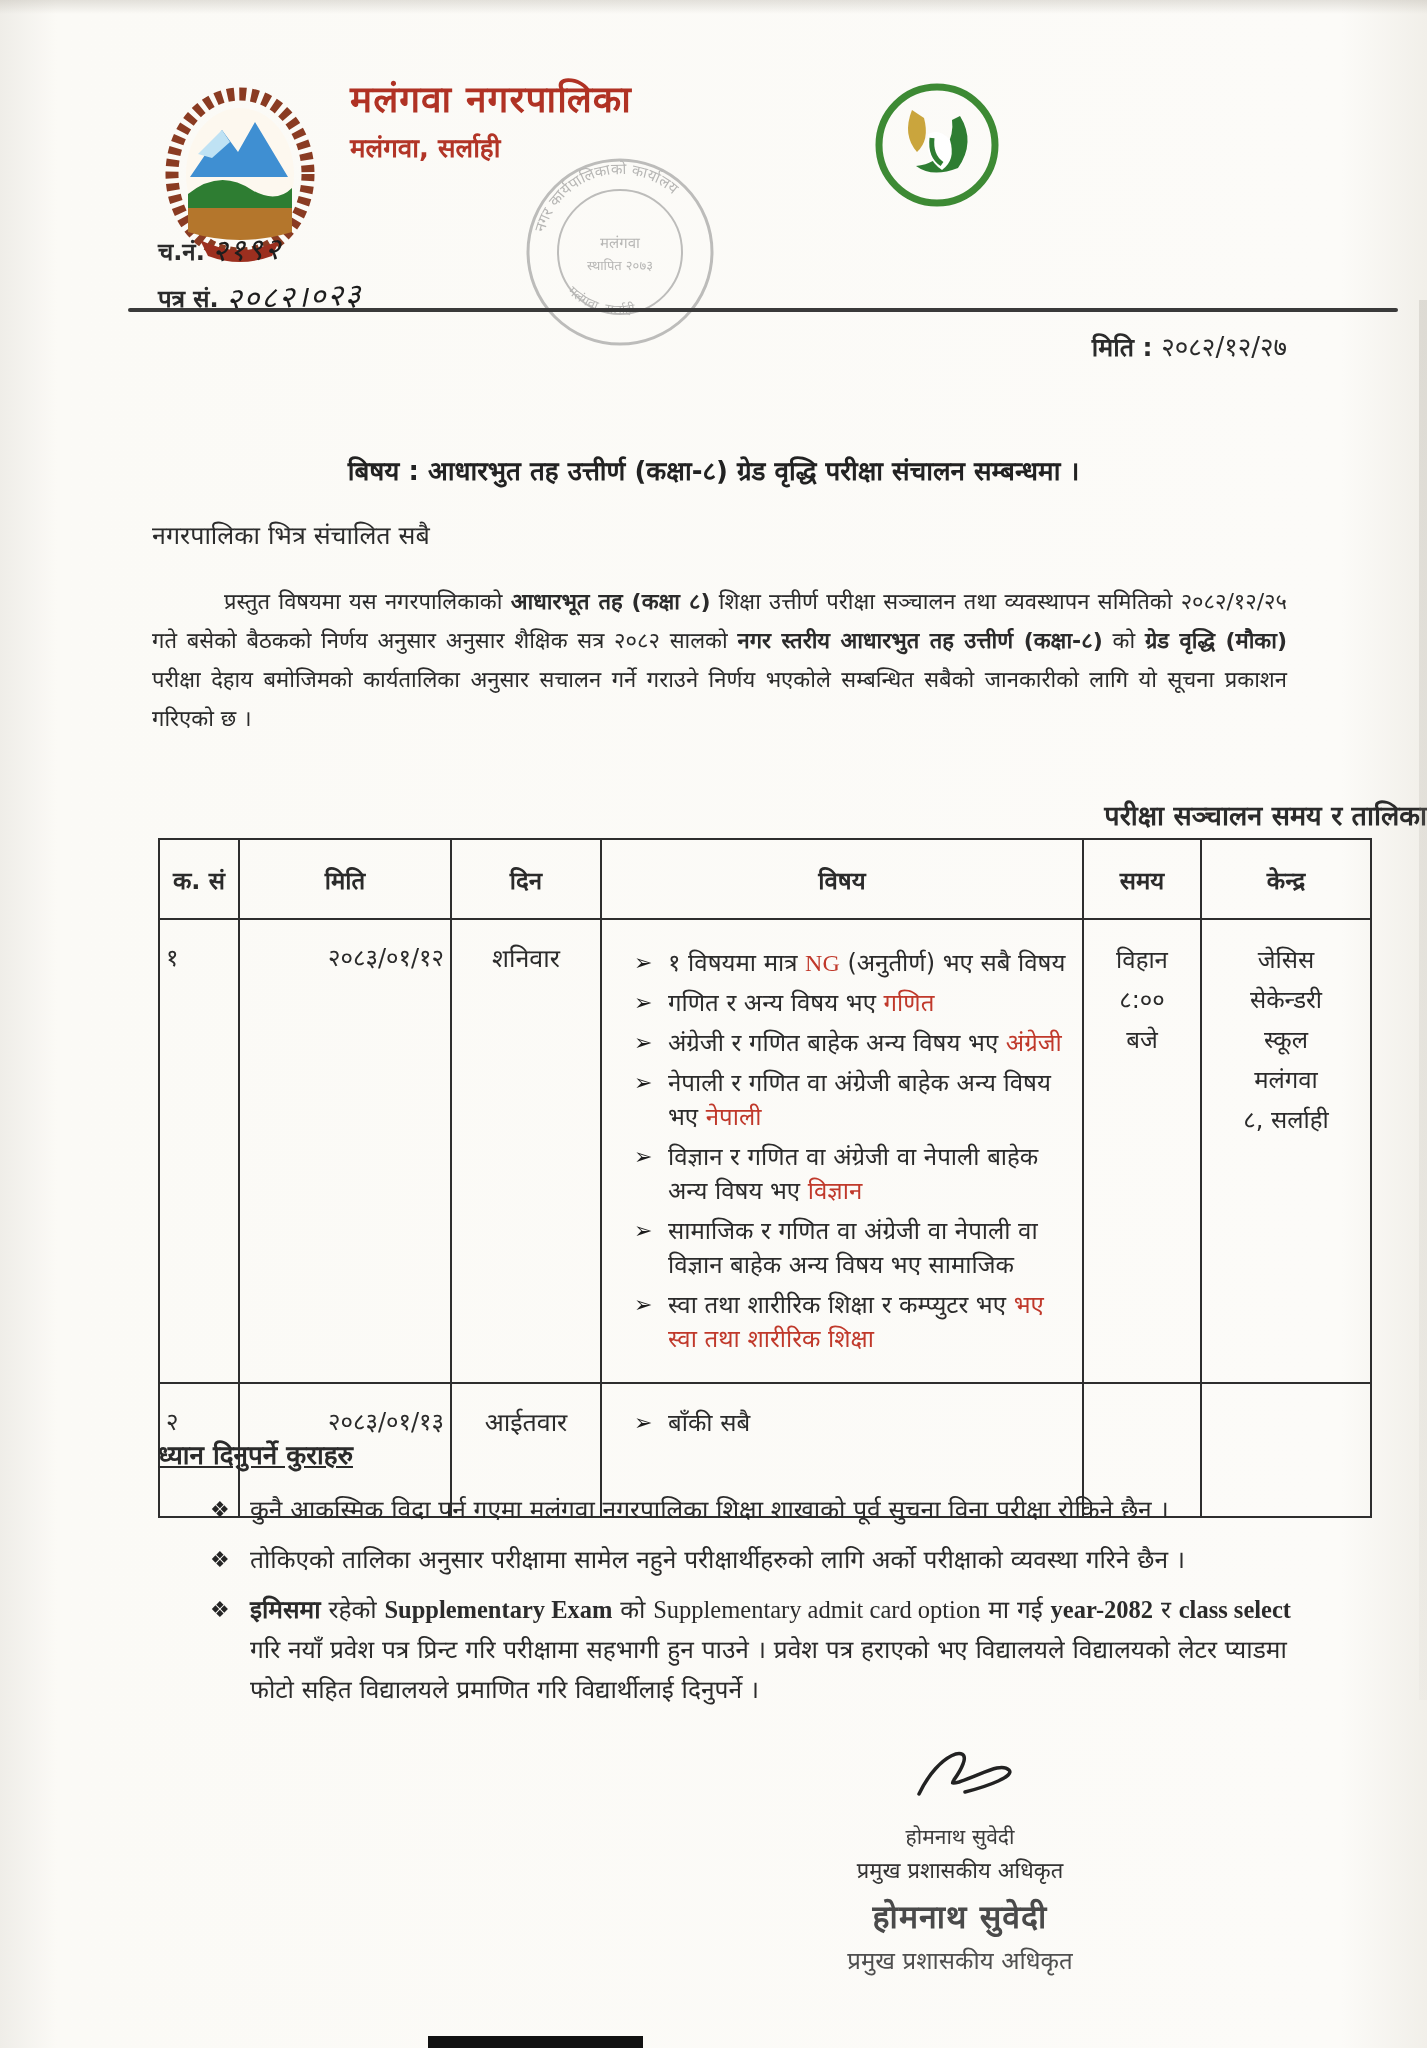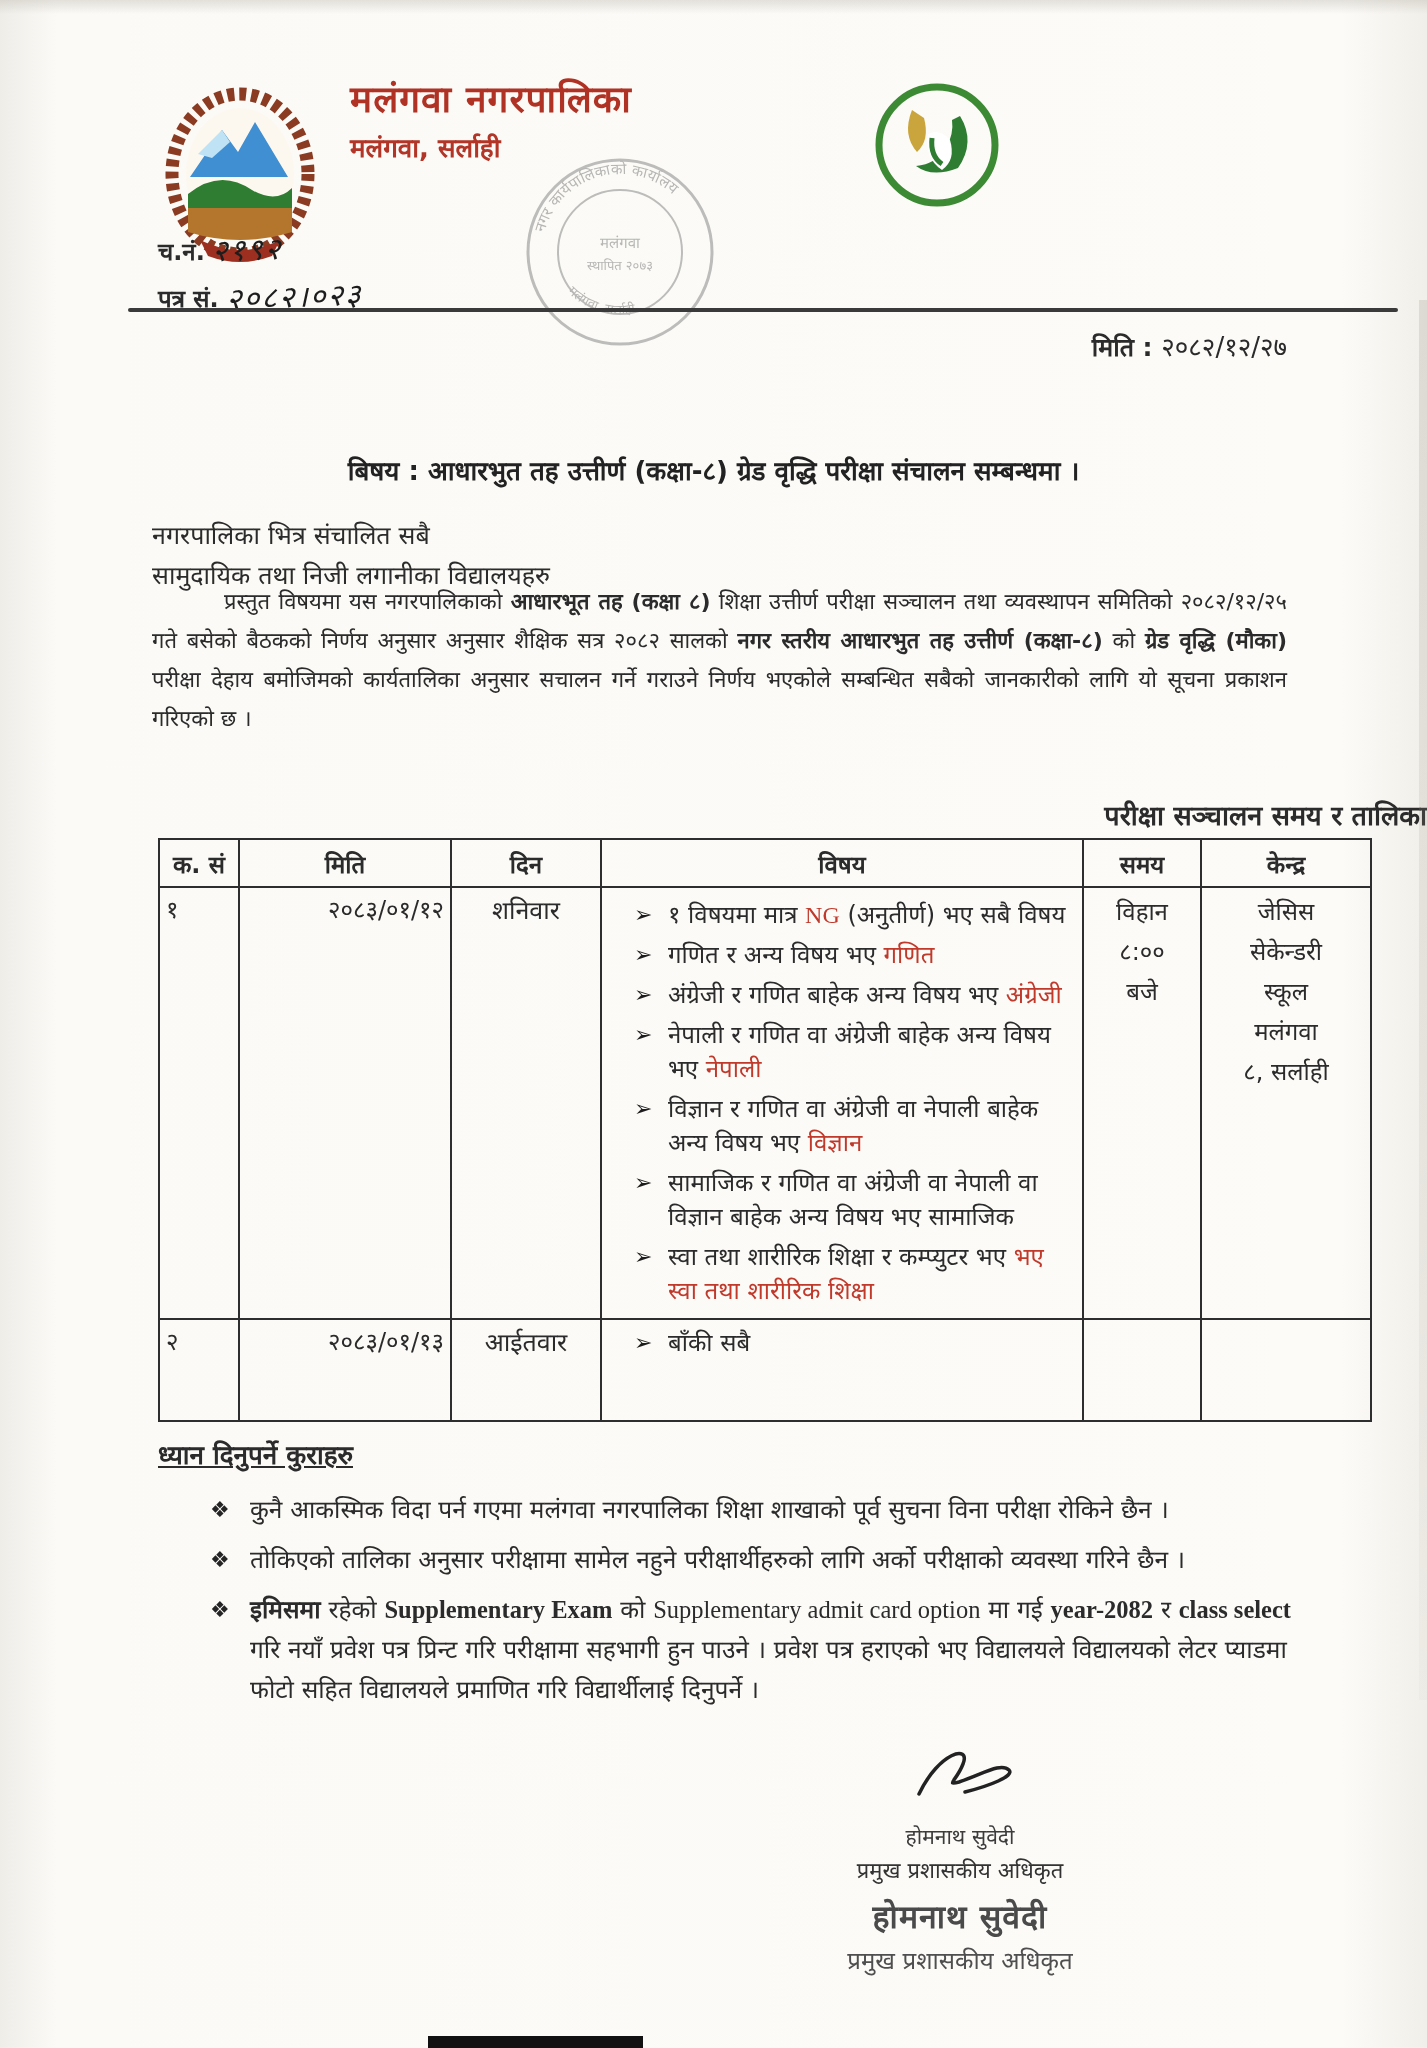--- a/index.html
+++ b/index.html
@@ -36,21 +36,21 @@
   .body-par{position:absolute;left:152px;top:582px;width:1135px;font-size:22px;
         line-height:39px;text-align:justify;text-indent:72px;}
   .b{font-weight:bold;}
   .latin{font-family:"Liberation Serif",serif;}
   .red{color:#c0392b;}
   
   .tbl-title{position:absolute;left:0;top:796px;width:100%;text-align:right;
         font-size:27px;font-weight:bold;}
   table.sched{position:absolute;left:158px;top:838px;width:1212px;border-collapse:collapse;
         table-layout:fixed;font-size:24px;}
-  table.sched th,table.sched td{border:2px solid #2e2e2e;vertical-align:top;padding:4px 6px;}
+  table.sched th,table.sched td{border:2px solid #2e2e2e;vertical-align:top;padding:20px 6px;}
   table.sched th{font-weight:bold;text-align:center;height:38px;vertical-align:middle;}
   td.c-sn{text-align:left;padding-left:16px;padding-top:12px;}
   td.c-date{text-align:right;padding-top:12px;}
   td.c-day{text-align:center;padding-top:12px;font-size:25px;}
   td.c-time{vertical-align:middle;text-align:center;line-height:40px;}
   td.c-center{vertical-align:middle;text-align:center;line-height:40px;}
   .bullets{padding:6px 4px 0 26px;}
   .bullet{display:flex;margin-bottom:6px;line-height:34px;}
   .arrow{flex:0 0 34px;font-size:22px;color:#1c1c1c;}
   .btext{flex:1;}
@@ -137,21 +137,20 @@
 
   <div class="date-line">
     <span>मिति :</span>
     <span class="val">२०८२/१२/२७</span>
   </div>
 
   <div class="subject">बिषय : आधारभुत तह उत्तीर्ण (कक्षा-८) ग्रेड वृद्धि परीक्षा संचालन सम्बन्धमा ।</div>
 
   <div class="addressee">
       <div>नगरपालिका भित्र संचालित सबै</div>
-      <div>सामुदायिक तथा निजी लगानीका विद्यालयहरु</div>
     </div>
 
   <div class="body-par"><span>प्रस्तुत विषयमा  यस नगरपालिकाको </span><span class="b">आधारभूत तह (कक्षा ८)</span><span> शिक्षा उत्तीर्ण परीक्षा सञ्चालन तथा व्यवस्थापन समितिको २०८२/१२/२५ गते बसेको बैठकको निर्णय अनुसार अनुसार शैक्षिक सत्र २०८२ सालको </span><span class="b">नगर स्तरीय आधारभुत तह उत्तीर्ण (कक्षा-८)</span><span> को </span><span class="b">ग्रेड वृद्धि (मौका)</span><span> परीक्षा देहाय बमोजिमको कार्यतालिका अनुसार सचालन गर्ने गराउने निर्णय भएकोले सम्बन्धित सबैको जानकारीको लागि यो सूचना प्रकाशन गरिएको छ ।</span></div>
 
   <div class="tbl-title">परीक्षा सञ्चालन  समय र तालिका</div>
 
   <table class="sched">
     <colgroup>
       <col style="width:80px">
         <col style="width:212px">

